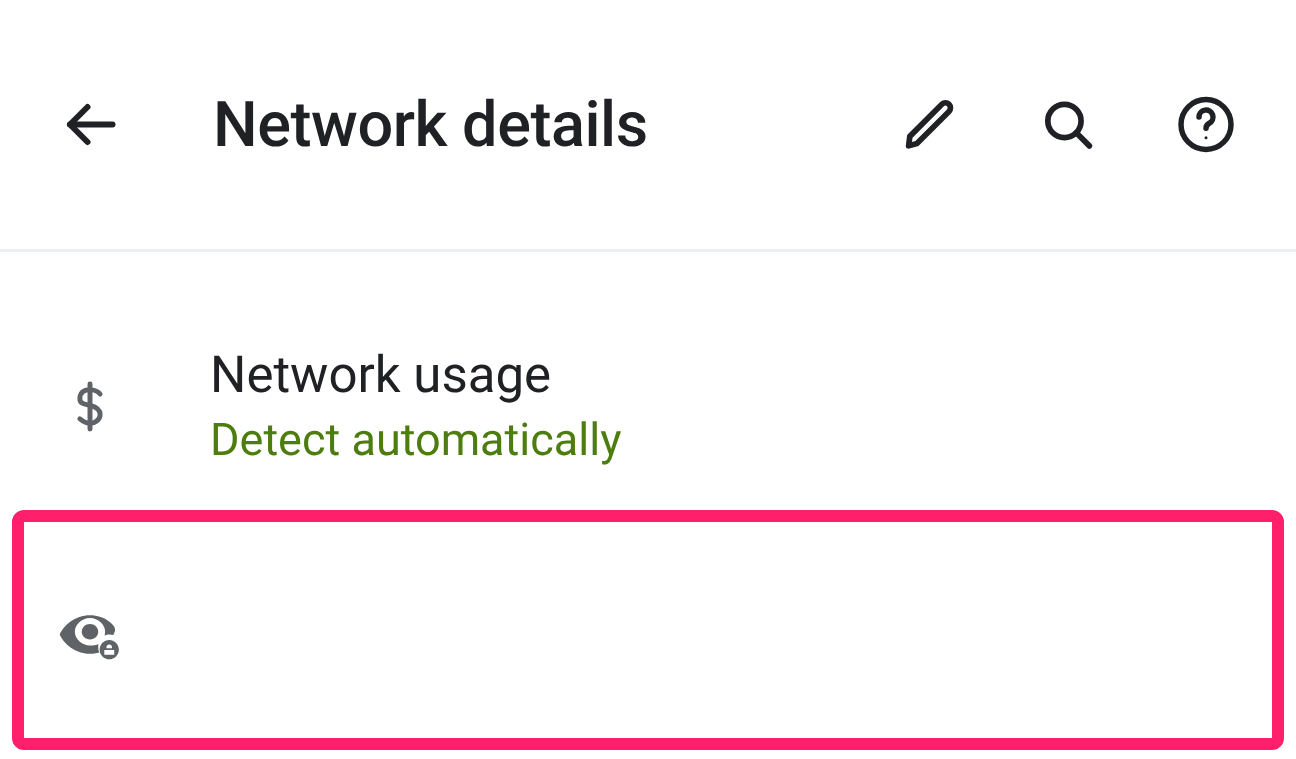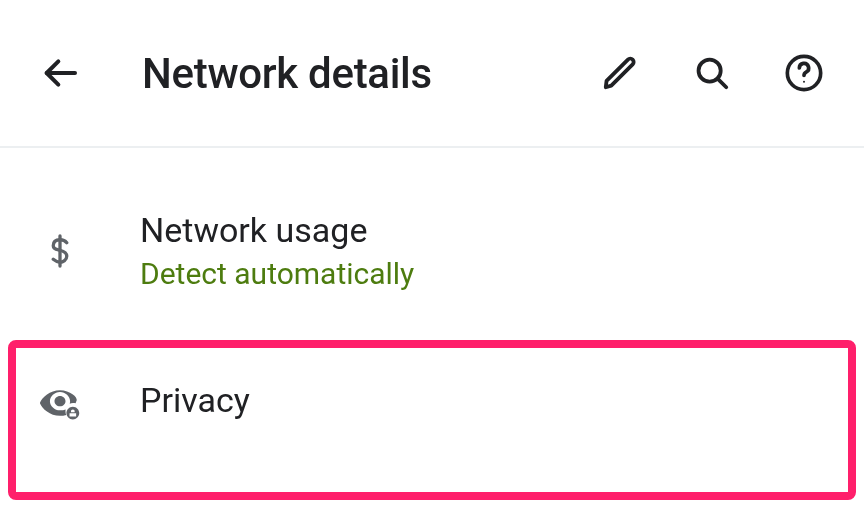--- a/index.html
+++ b/index.html
@@ -5,21 +5,21 @@
   * { box-sizing: border-box; margin: 0; padding: 0; }
   html, body {
     width: 864px;
     height: 506px;
     font-family: "Google Sans", "Roboto", "Helvetica Neue", Arial, sans-serif;
     background: #fff;
     color: #202124;
     overflow: hidden;
   }
   .appbar {
-    height: 148px;
+    height: 168px;
     display: flex;
     align-items: center;
     padding: 0 36px;
     border-bottom: 2px solid #eceff1;
   }
   .appbar .back {
     width: 48px;
     height: 48px;
     display: flex;
     align-items: center;
@@ -146,19 +146,18 @@
   </div>
 
   <div class="item" style="margin-top:40px;">
     <div class="icon">
       <svg width="44" height="44" viewBox="0 0 24 24" fill="#5f6368">
         <path d="M12 5C6.5 5 2.3 8.8 1 12c1.3 3.2 5.5 7 11 7 1.2 0 2.3-.2 3.4-.5-.3-.6-.4-1.2-.4-1.9 0-.4 0-.8.1-1.1-.9.3-1.9.5-3.1.5-3 0-5.5-2.4-5.5-5s2.5-5 5.5-5 5.5 2.4 5.5 5c0 .5-.1 1-.2 1.4.5-.2 1.1-.4 1.8-.4.5 0 1 .1 1.4.2.3-.8.6-1.5.6-1.5C21.7 8.8 17.5 5 12 5zm0 3.2c-1.7 0-3 1.3-3 2.8s1.3 2.8 3 2.8 3-1.3 3-2.8-1.3-2.8-3-2.8z"></path>
         <path d="M19 14c-1.9 0-3.5 1.6-3.5 3.5S17.1 21 19 21s3.5-1.6 3.5-3.5S20.9 14 19 14zm0 1.6c.6 0 1 .4 1 1v.4h-2v-.4c0-.6.4-1 1-1zm-1.8 2h3.6v1.8h-3.6v-1.8z"></path>
       </svg>
     </div>
     <div class="text">
-      <div class="primary">Privacy</div>
     </div>
   </div>
 
 </div>
 
 <div class="highlight-frame"></div>
 
 </body></html>

